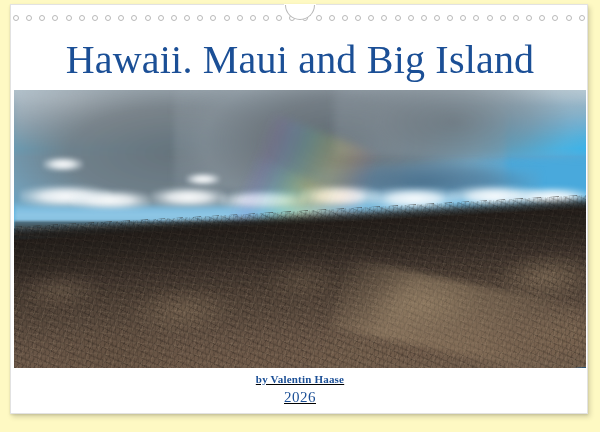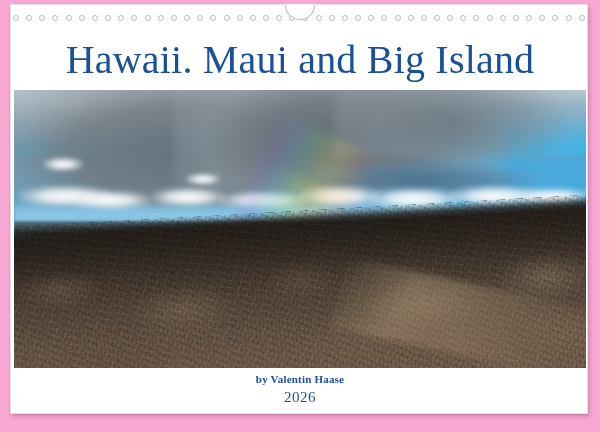--- a/index.html
+++ b/index.html
@@ -10,21 +10,21 @@
     width: 600px;
     height: 432px;
     overflow: hidden;
     font-family: "Liberation Serif", serif;
   }
 
   #calendar-cover {
     position: relative;
     width: 600px;
     height: 432px;
-    background: #f9a8d4;
+    background: #fef9c3;
     overflow: hidden;
   }
 
   
   .page-sheet {
     position: absolute;
     left: 10px;
     top: 4px;
     width: 578px;
     height: 410px;
@@ -404,20 +404,21 @@
   }
 
   
   .caption {
     position: absolute;
     left: 14px;
     top: 368px;
     width: 572px;
     height: 40px;
     text-align: center;
+    text-decoration: underline;
   }
   .byline {
     color: #1b4f96;
     font-family: "Liberation Serif", serif;
     font-size: 11px;
     font-weight: 700;
     letter-spacing: 0.2px;
     line-height: 1;
     margin-top: 6px;
   }

